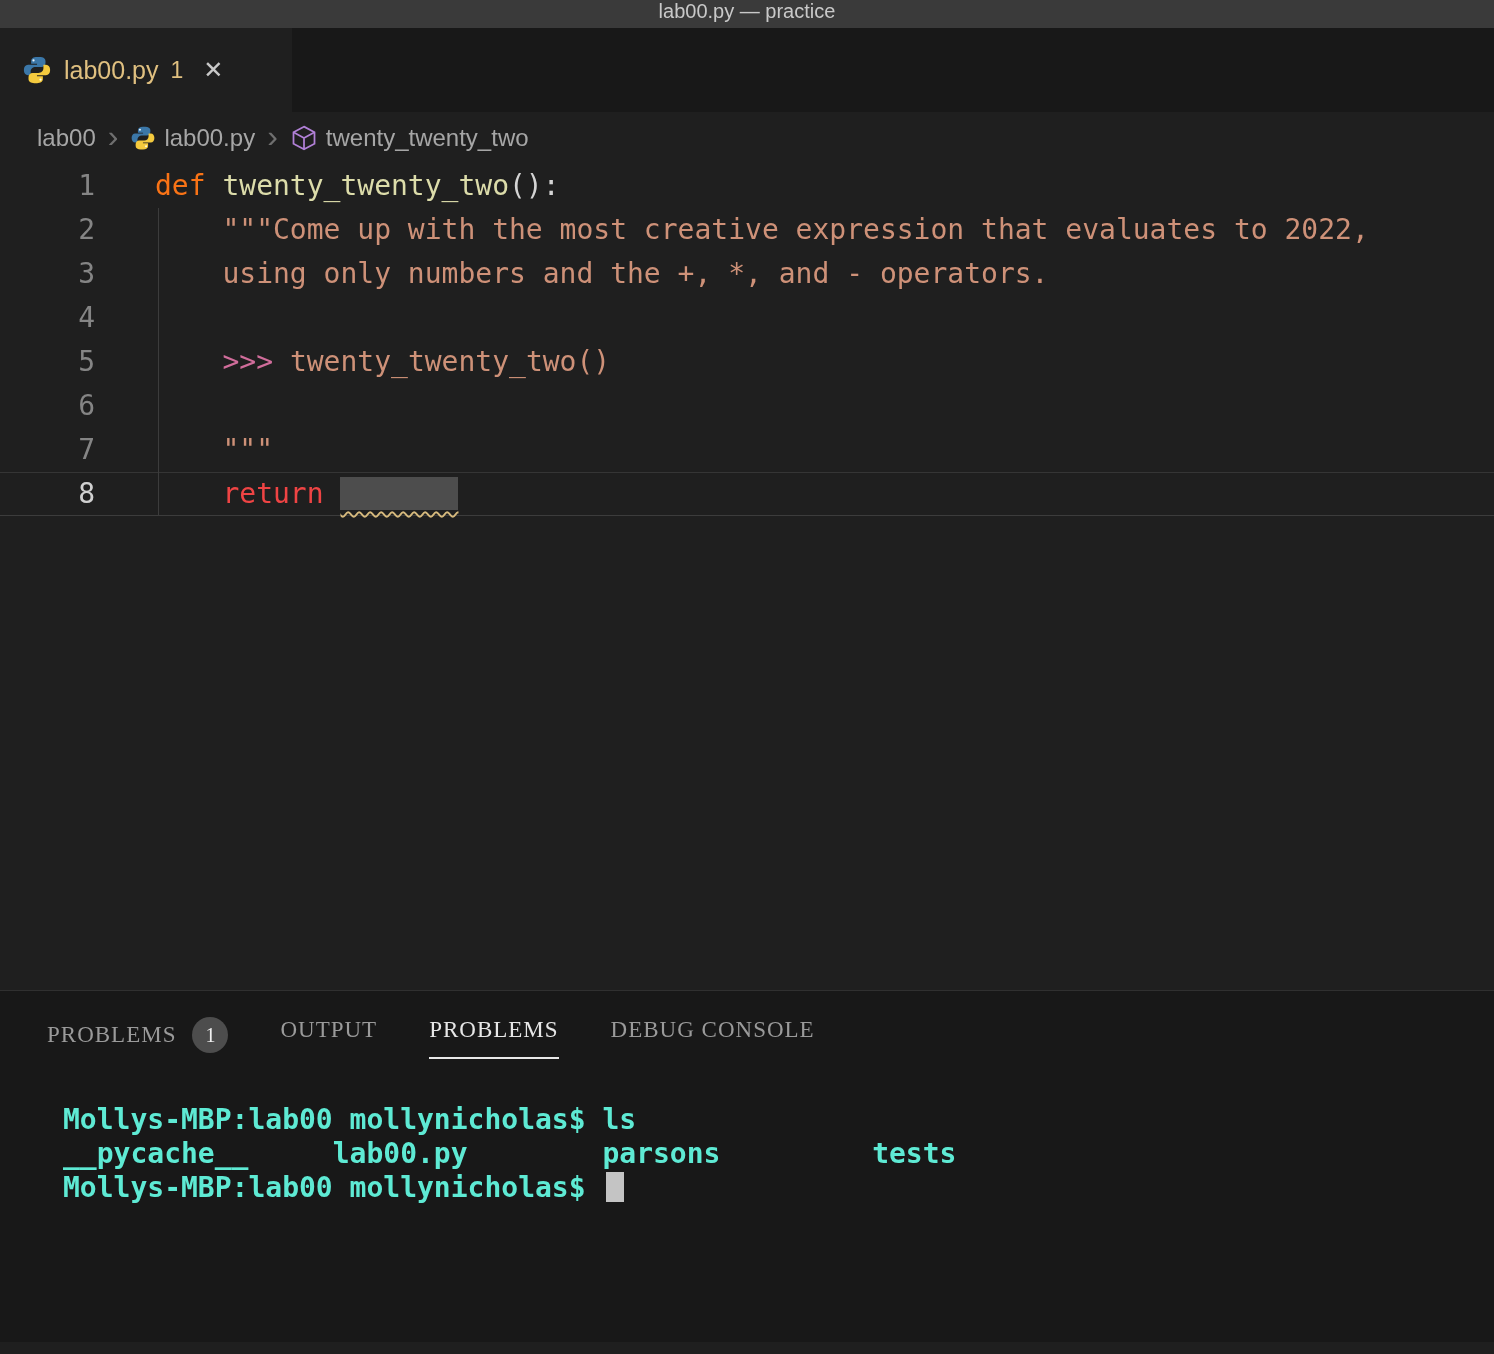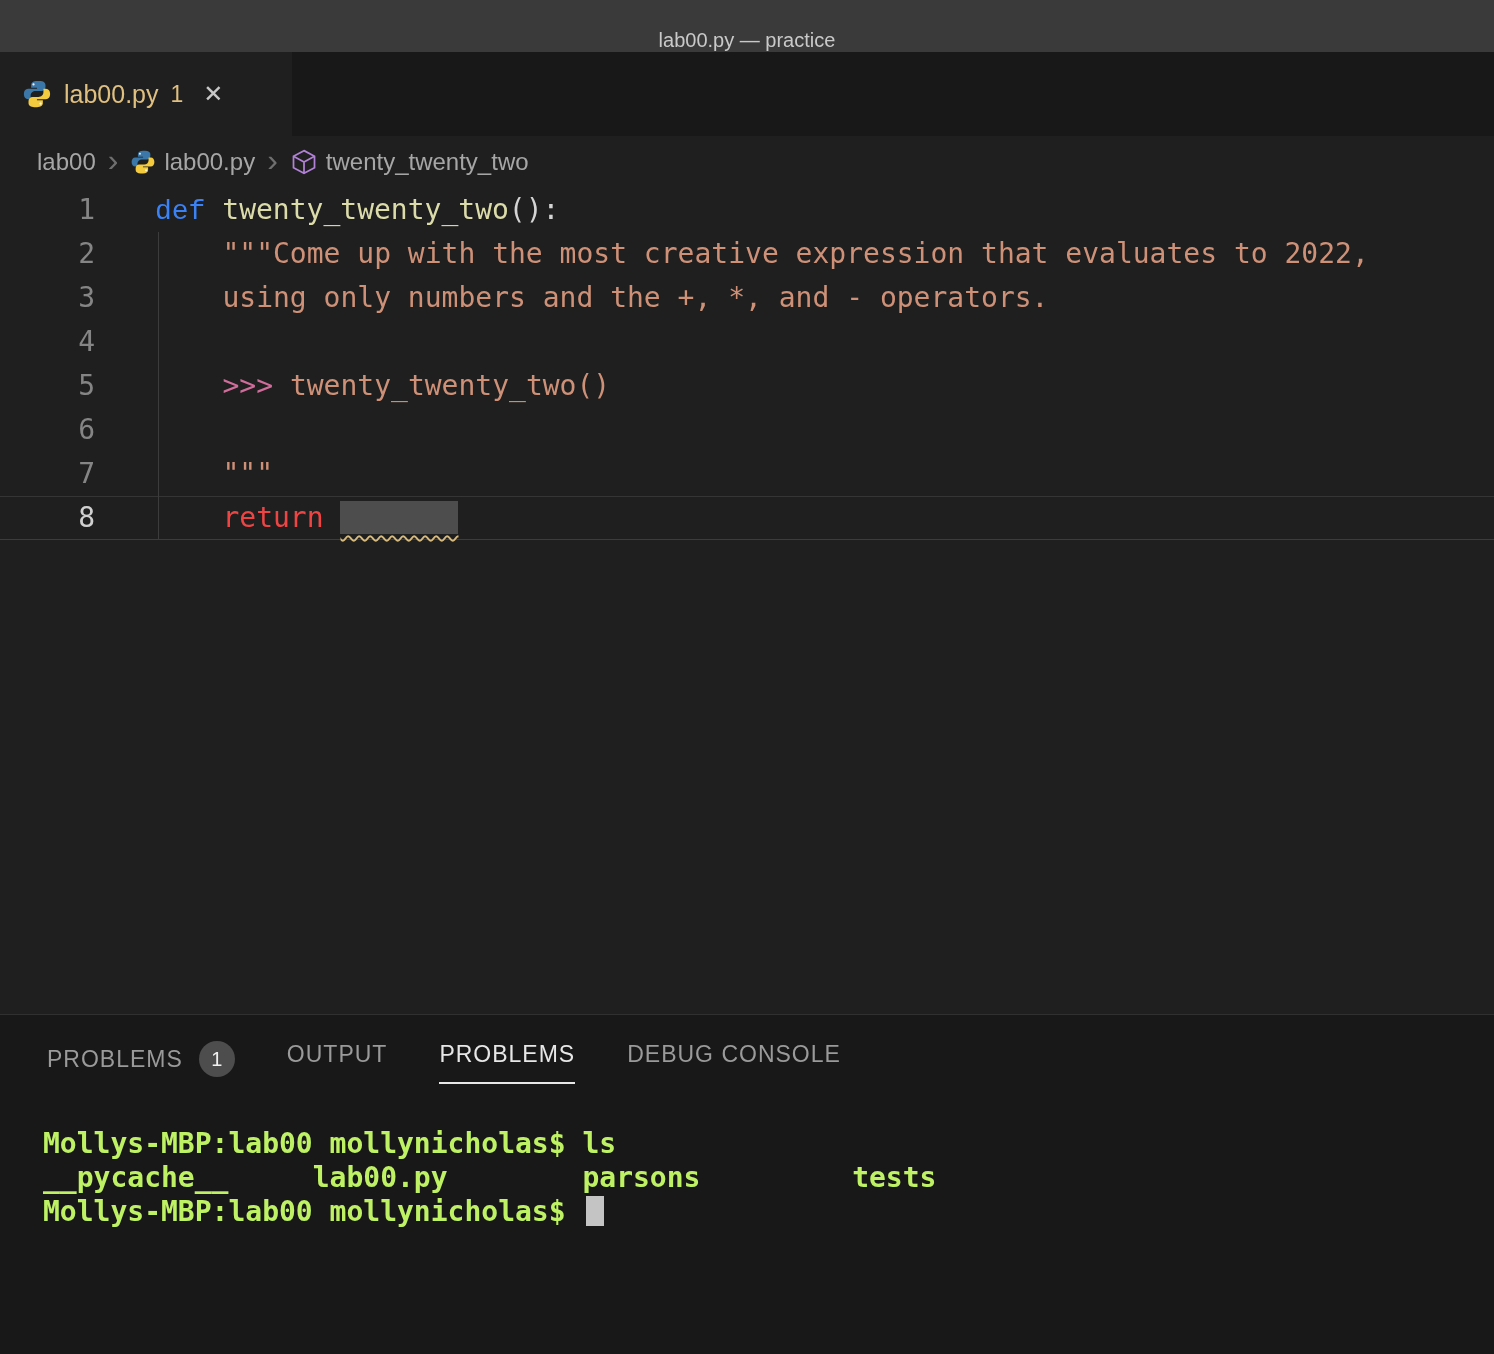--- a/index.html
+++ b/index.html
@@ -5,24 +5,24 @@
   * { box-sizing: border-box; margin: 0; padding: 0; }
   html, body { width: 1494px; height: 1354px; overflow: hidden; }
   body {
     background: #1f1f1f;
     font-family: "Liberation Sans", sans-serif;
     -webkit-font-smoothing: antialiased;
   }
 
   
   .titlebar {
-    height: 52px;
+    height: 28px;
     background: #3a3a3a;
     display: flex;
-    align-items: flex-end;
+    align-items: flex-start;
     justify-content: center;
     color: #c9c9c9;
     font-size: 20px;
   }
 
   
   .tabbar {
     height: 84px;
     background: #181818;
     display: flex;
@@ -68,21 +68,21 @@
     top: 44px;
     width: 1px;
     height: 308px;
     background: #3c3c3c;
   }
   .code-line { display: flex; height: 44px; line-height: 44px; }
   .code-line.active { box-shadow: inset 0 1px 0 #353535, inset 0 -1px 0 #3c3c3c; }
   .line-number { width: 95px; flex: none; text-align: right; color: #858585; }
   .line-number.active-num { color: #d0d0d0; }
   .line-content { padding-left: 60px; white-space: pre; color: #d4d4d4; }
-  .tok-kw     { color: #3b82f6; font-family: Liberation Mono, monospace; }
+  .tok-kw     { color: #f97316; }
   .tok-fn     { color: #dcdcaa; }
   .tok-plain  { color: #d4d4d4; }
   .tok-str    { color: #ce9178; }
   .tok-doctest{ color: #d16d9b; }
   .tok-kw2    { color: #ef4444; }
   .placeholder-box {
     background: #4d4d4d;
     text-decoration: underline wavy #d7ba7d 2px;
     text-underline-offset: 8px;
   }
@@ -101,40 +101,41 @@
   .panel-tab {
     color: #9a9a9a;
     font-size: 23px;
     letter-spacing: 1px;
     display: flex;
     align-items: center;
     padding-bottom: 14px;
     margin-right: 52px;
     border-bottom: 2px solid transparent;
     cursor: pointer;
+    font-family: Liberation Serif, serif;
   }
   .panel-tab.active { color: #e7e7e7; border-bottom-color: #e7e7e7; }
   .panel-badge {
     width: 36px; height: 36px;
     border-radius: 50%;
     background: #4d4d4d;
     color: #f0f0f0;
     font-size: 20px;
     letter-spacing: 0;
     display: flex;
     align-items: center;
     justify-content: center;
     margin-left: 16px;
   }
   .terminal {
-    padding: 34px 0 0 43px;
+    padding: 34px 0 0 63px;
     font-family: "DejaVu Sans Mono", "Liberation Mono", monospace;
     font-size: 28px;
     font-weight: bold;
-    color: #bef264;
+    color: #5eead4;
     cursor: text;
   }
   .term-line { white-space: pre; height: 34px; line-height: 34px; }
   .term-cursor {
     display: inline-block;
     width: 18px; height: 30px;
     background: #c4c4c4;
     vertical-align: middle;
     margin-left: 4px;
     transform: translateY(-2px);

